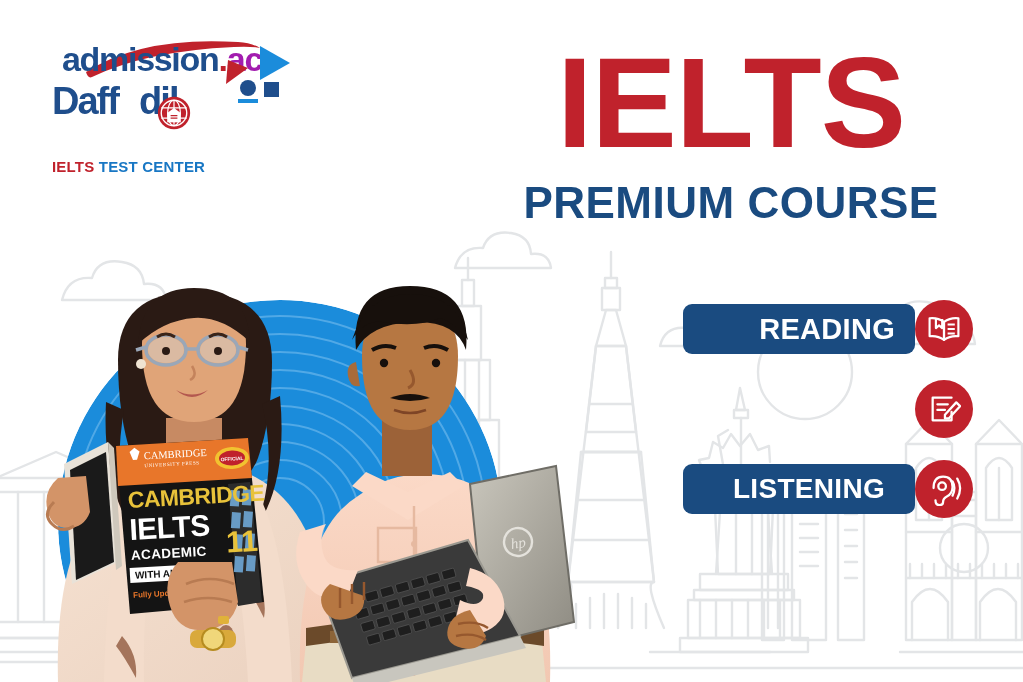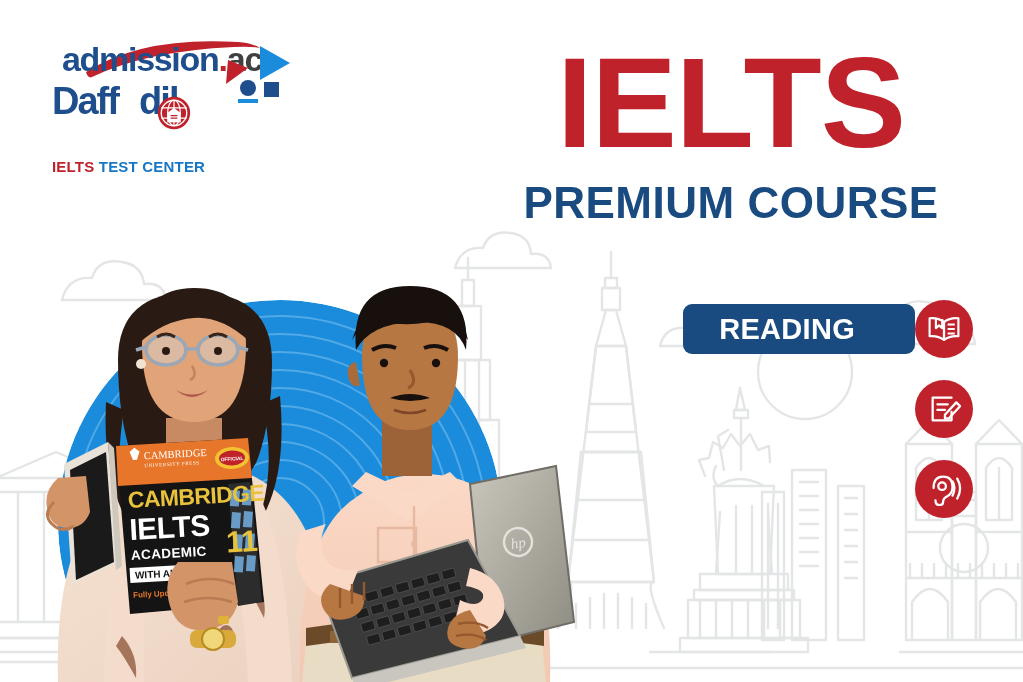--- a/index.html
+++ b/index.html
@@ -50,21 +50,21 @@
     color:#1F4E8C;
     font-family:"Liberation Sans", sans-serif;
     position:absolute; left:10px; top:2px;
     z-index:3;
   }
   .logo-dot {
     color:#C0222C;
     font-weight:bold;
   }
   .logo-ac {
-    color:#404040;
+    color:#a21caf;
     font-weight:bold;
     letter-spacing:-1px;
   }
   .logo-swoosh {
     position:absolute; left:0; top:-2px;
     z-index:2;
   }
   .logo-arrows {
     position:absolute; left:168px; top:-4px;
     z-index:4;
@@ -146,21 +146,21 @@
   .skill-pill {
     position:absolute;
     left:0; top:4px;
     height:50px;
     width:232px;
     background:#1A4B80;
     border-radius:9px;
     display:flex;
     align-items:center;
     justify-content:flex-end;
-    padding-right:60px;
+    padding-right:20px;
     color:#ffffff;
     font-size:29px;
     font-weight:bold;
     letter-spacing:0.3px;
   }
   .skill-pill.tight { padding-right:30px; font-size:28px; }
   .skill-badge {
     position:absolute;
     right:0; top:0;
     width:58px; height:58px;
@@ -592,20 +592,21 @@
           <g fill="none" stroke="#ffffff" stroke-width="2.4" stroke-linejoin="round" stroke-linecap="round">
             <path d="M26 6 H6 v24 h20 v-9"></path>
             <path d="M11 13 h11 M11 19 h8"></path>
             <path d="M19 24 l12 -13 l4 4 l-12 13 h-4 z"></path>
           </g>
         </svg>
       </div>
     </div>
 
     <div class="skill-row">
+      <div class="skill-pill tight">LISTENING</div>
       <div class="skill-badge">
         <svg width="36" height="34" viewBox="0 0 38 34">
           <g fill="none" stroke="#ffffff" stroke-width="2.4" stroke-linecap="round">
             <path d="M8 16 q0 -12 10 -12 q10 0 10 11 q0 7 -6 10 q-4 2 -4 6 q0 3 -4 3 q-4 0 -4 -5"></path>
             <circle cx="17" cy="14" r="4"></circle>
             <path d="M28 9 q4 7 0 15"></path>
             <path d="M33 6 q6 10 0 21"></path>
           </g>
         </svg>
       </div>

